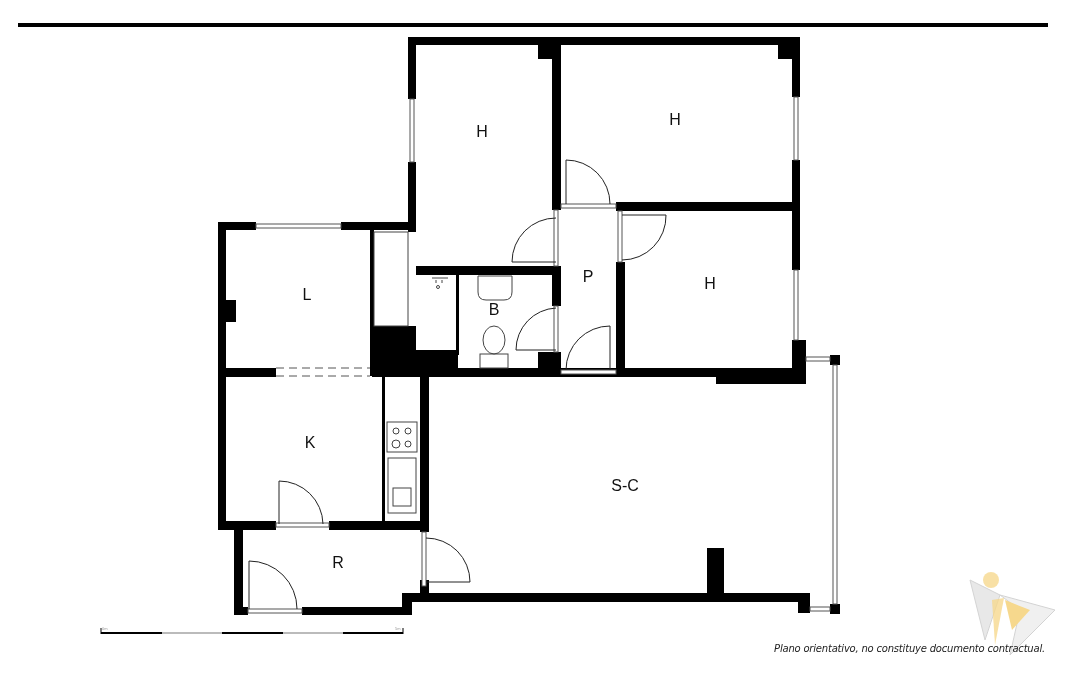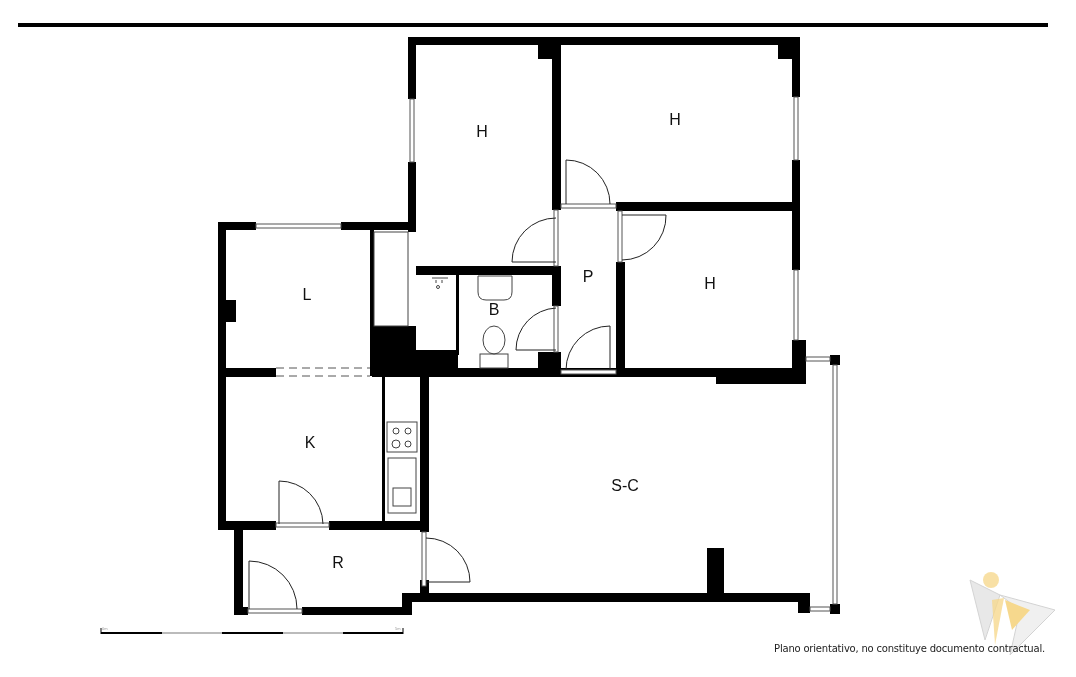--- a/index.html
+++ b/index.html
@@ -1,19 +1,19 @@
 <!DOCTYPE html>
 <html><head>
 <meta charset="utf-8">
 <style>
   html,body{margin:0;padding:0;background:#fff;}
   body{width:1076px;height:677px;position:relative;overflow:hidden;font-family:"Liberation Sans",sans-serif;}
   svg{position:absolute;left:0;top:0;}
   .lbl{font-family:"Liberation Sans",sans-serif;font-size:16px;fill:#111;text-anchor:middle;dominant-baseline:middle;}
-  .disclaimer{position:absolute;right:31px;top:643px;font-family:"DejaVu Sans",sans-serif;font-size:10px;color:#222;letter-spacing:-0.2px;}
+  .disclaimer{position:absolute;right:31px;top:643px;font-family:"DejaVu Sans",sans-serif;font-size:10px;color:#222;letter-spacing:-0.2px;font-style:italic;}
   .scale-small{font-family:"Liberation Sans",sans-serif;font-size:4px;fill:#999;}
 </style>
 </head>
 <body>
 
 <svg width="1076" height="677" viewBox="0 0 1076 677">
 
   <rect x="18" y="23" width="1030" height="4" fill="#000"></rect>
 
   <g fill="#000">

